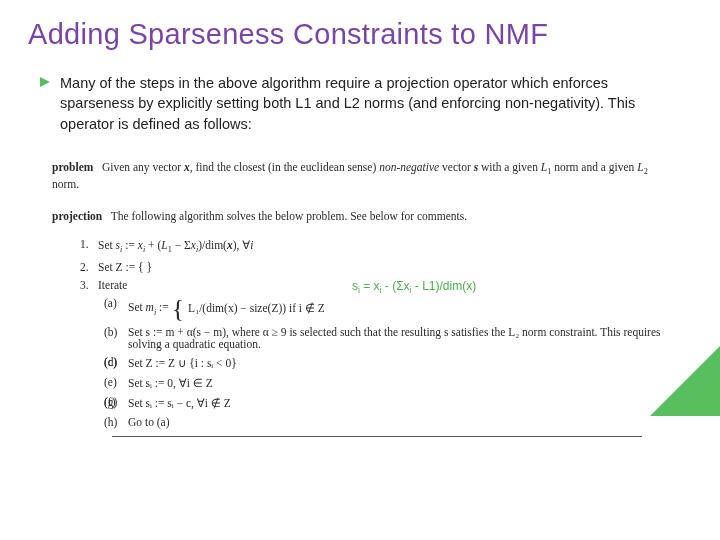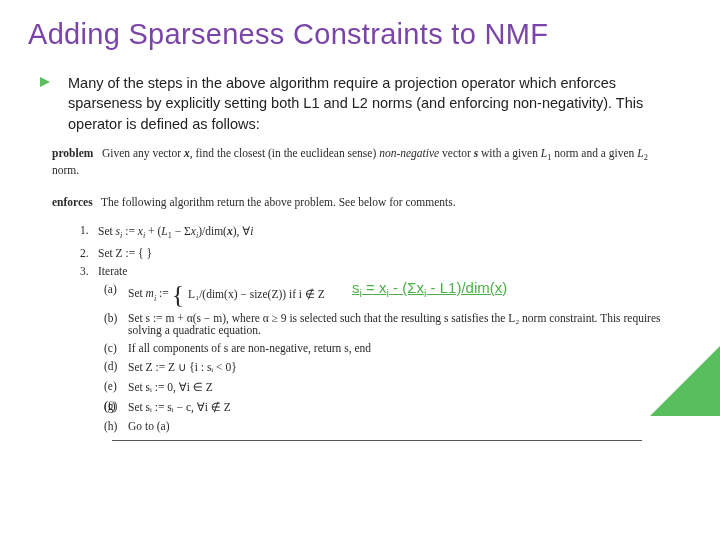--- a/index.html
+++ b/index.html
@@ -1,34 +1,34 @@
 <!DOCTYPE html>
 <html><head>
 <meta charset="utf-8">
 <style>
   * { margin: 0; padding: 0; box-sizing: border-box; }
   html, body { width: 720px; height: 540px; font-family: Verdana, Geneva, sans-serif; background: #fff; color: #222; }
   .slide { position: relative; width: 720px; height: 416px; padding: 18px 28px 10px 28px; }
   .title { font-size: 29px; font-weight: 400; color: #7a44a8; letter-spacing: 0.3px; margin-bottom: 22px; }
-  .bullet-row { display: flex; align-items: flex-start; gap: 16px; margin-left: 10px; margin-right: 10px; }
+  .bullet-row { display: flex; align-items: flex-start; gap: 8px; margin-left: 10px; margin-right: 10px; }
   .bullet-icon { flex: 0 0 auto; margin-top: 2px; }
   .bullet-icon svg { display: block; }
   .bullet-text { font-size: 14.5px; line-height: 1.4; color: #222; }
-  .algo-block { margin-top: 12px; margin-left: 24px; margin-right: 24px; font-family: Georgia, 'Times New Roman', serif; font-size: 11.5px; color: #2a2a2a; }
+  .algo-block { margin-top: 26px; margin-left: 24px; margin-right: 24px; font-family: Georgia, 'Times New Roman', serif; font-size: 11.5px; color: #2a2a2a; }
   .algo-row { margin-bottom: 3px; }
   .label { font-weight: bold; }
   .italic { font-style: italic; }
   .bolditalic { font-weight: bold; font-style: italic; }
   .sub { font-size: 0.72em; vertical-align: sub; }
   .problem-line { line-height: 1.35; }
   .algo-line { margin-top: 16px; line-height: 1.35; }
   .steps { margin-top: 14px; margin-left: 28px; font-size: 11.5px; }
   .step { margin-bottom: 6px; position: relative; padding-left: 18px; }
   .step .num { position: absolute; left: 0; top: 0; }
-  .annotation { position: absolute; left: 352px; top: 279px; font-family: Verdana, sans-serif; font-size: 15px; color: #4daf4a; text-decoration: underline; }
+  .annotation { position: absolute; left: 352px; top: 279px; font-family: Verdana, sans-serif; font-size: 12px; color: #4daf4a; }
   .sub-ann { font-size: 0.72em; vertical-align: sub; }
   .substeps { margin-top: 6px; margin-left: 52px; font-size: 11.5px; }
   .substep { margin-bottom: 6px; position: relative; padding-left: 24px; }
   .substep .lett { position: absolute; left: 0; top: 0; }
   .brace-wrap { display: inline-flex; align-items: center; vertical-align: middle; }
   .brace { font-size: 26px; line-height: 0.9; margin-right: 4px; font-family: 'Times New Roman', serif; }
   .brace-cases { display: inline-flex; flex-direction: row; font-size: 11.5px; line-height: 1.35; }
   .corner { position: absolute; right: 0; bottom: 0; width: 0; height: 0; border-left: 70px solid transparent; border-bottom: 70px solid #59bf5e; }
   .shadow-edge { position: absolute; right: 43px; bottom: 0; width: 8px; height: 54px; background: linear-gradient(90deg, rgba(0,0,0,0) 0%, rgba(0,0,0,0.15) 100%); transform: skewX(-45deg); transform-origin: bottom right; }
   .hr { border: none; border-top: 1px solid #555; margin: 8px 26px 0 60px; }
@@ -49,22 +49,22 @@
     <div class="bullet-text">Many of the steps in the above algorithm require a projection operator which enforces sparseness by explicitly setting both L1 and L2 norms (and enforcing non-negativity). This operator is defined as follows:</div>
   </div>
 
   <div class="algo-block">
     <div class="algo-row problem-line">
       <span class="label">problem</span>&nbsp;&nbsp;
       <span>Given any vector </span><span class="bolditalic">x</span><span>, find the closest (in the euclidean sense) </span><span class="italic">non-negative</span><span> vector </span><span class="bolditalic">s</span><span> with a given </span><span class="italic">L</span><span class="sub">1</span><span> norm and a given </span><span class="italic">L</span><span class="sub">2</span><span> norm.</span>
     </div>
 
     <div class="algo-row algo-line">
-      <span class="label">enforces</span>&nbsp;&nbsp;
-      <span>The following algorithm return the above problem. See below for comments.</span>
+      <span class="label">projection</span>&nbsp;&nbsp;
+      <span>The following algorithm solves the below problem. See below for comments.</span>
     </div>
 
     <div class="steps">
       <div class="step">
         <span class="num">1.</span>
         <span>Set </span><span class="italic">s</span><span class="sub italic">i</span><span> := </span><span class="italic">x</span><span class="sub italic">i</span><span> + (</span><span class="italic">L</span><span class="sub">1</span><span> − Σ</span><span class="italic">x</span><span class="sub italic">i</span><span>)/dim(</span><span class="bolditalic">x</span><span>),   ∀</span><span class="italic">i</span>
       </div>
       <div class="step">
         <span class="num">2.</span>
         <span>Set Z := { }</span>
@@ -85,21 +85,20 @@
             <span>L₁/(dim(x) − size(Z))   if i ∉ Z</span>
           </span>
         </span>
       </div>
       <div class="substep">
         <span class="lett">(b)</span>
         <span>Set s := m + α(s − m), where α ≥ 9 is selected such that the resulting s satisfies the L₂ norm constraint. This requires solving a quadratic equation.</span>
       </div>
       <div class="substep">
         <span class="lett">(c)</span>
-        <span>If all components of s are non-negative, return s, end</span>
       </div>
       <div class="substep">
         <span class="lett">(d)</span>
         <span>Set Z := Z ∪ {i : sᵢ &lt; 0}</span>
       </div>
       <div class="substep">
         <span class="lett">(e)</span>
         <span>Set sᵢ := 0,  ∀i ∈ Z</span>
       </div>
       <div class="substep">

